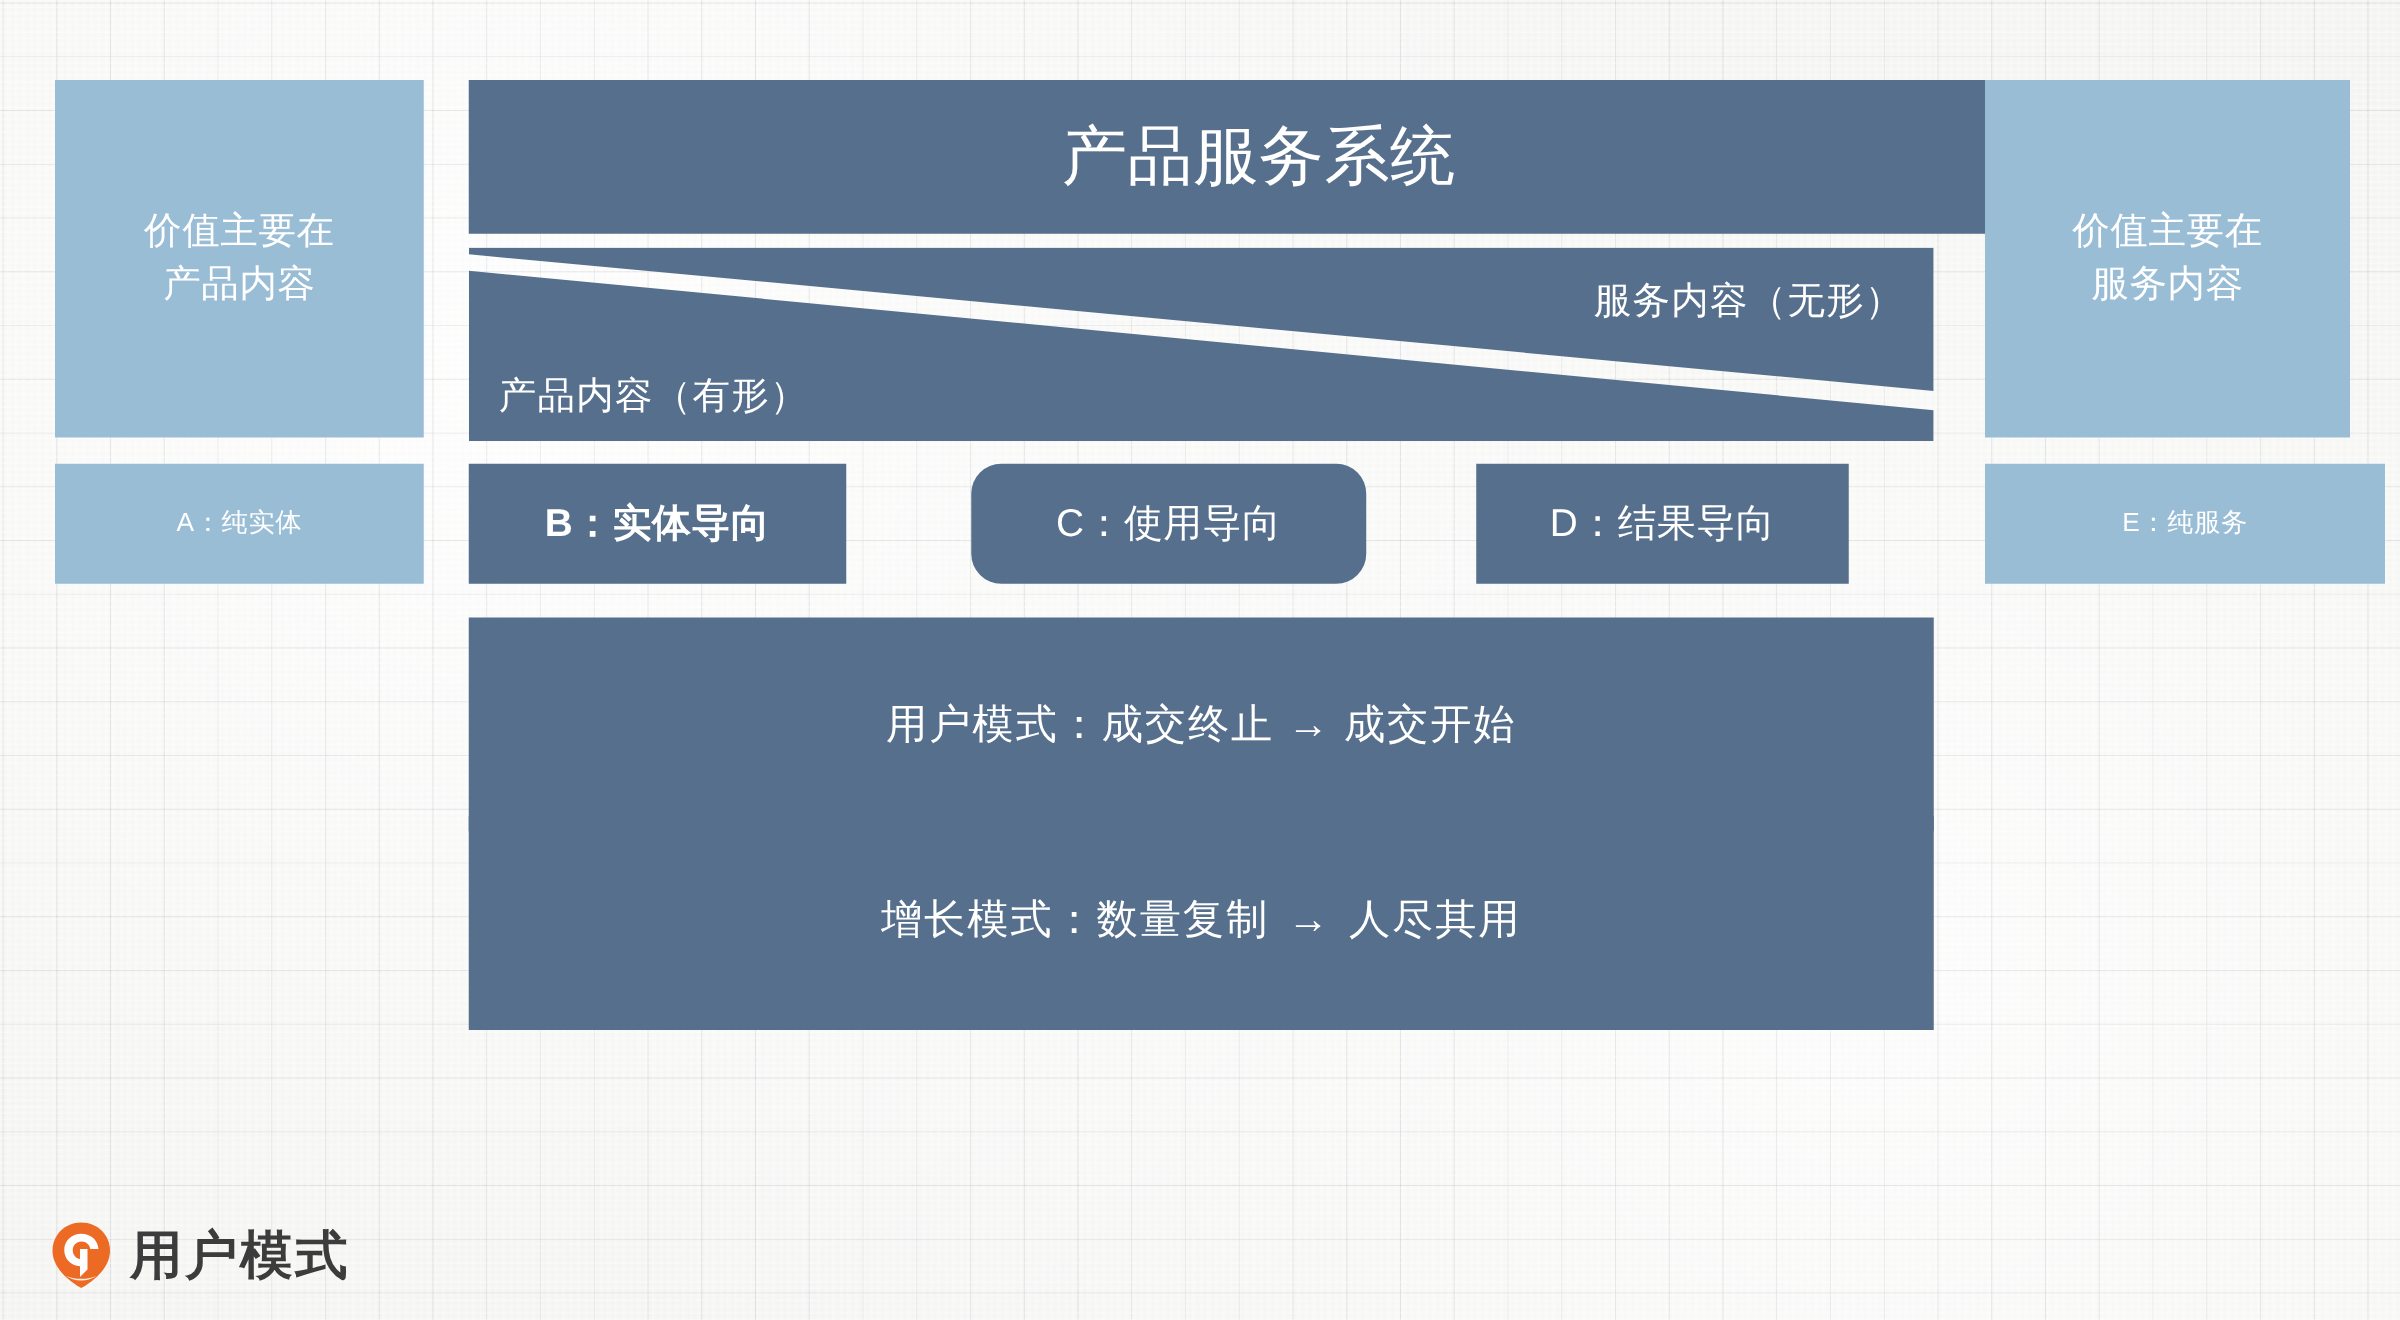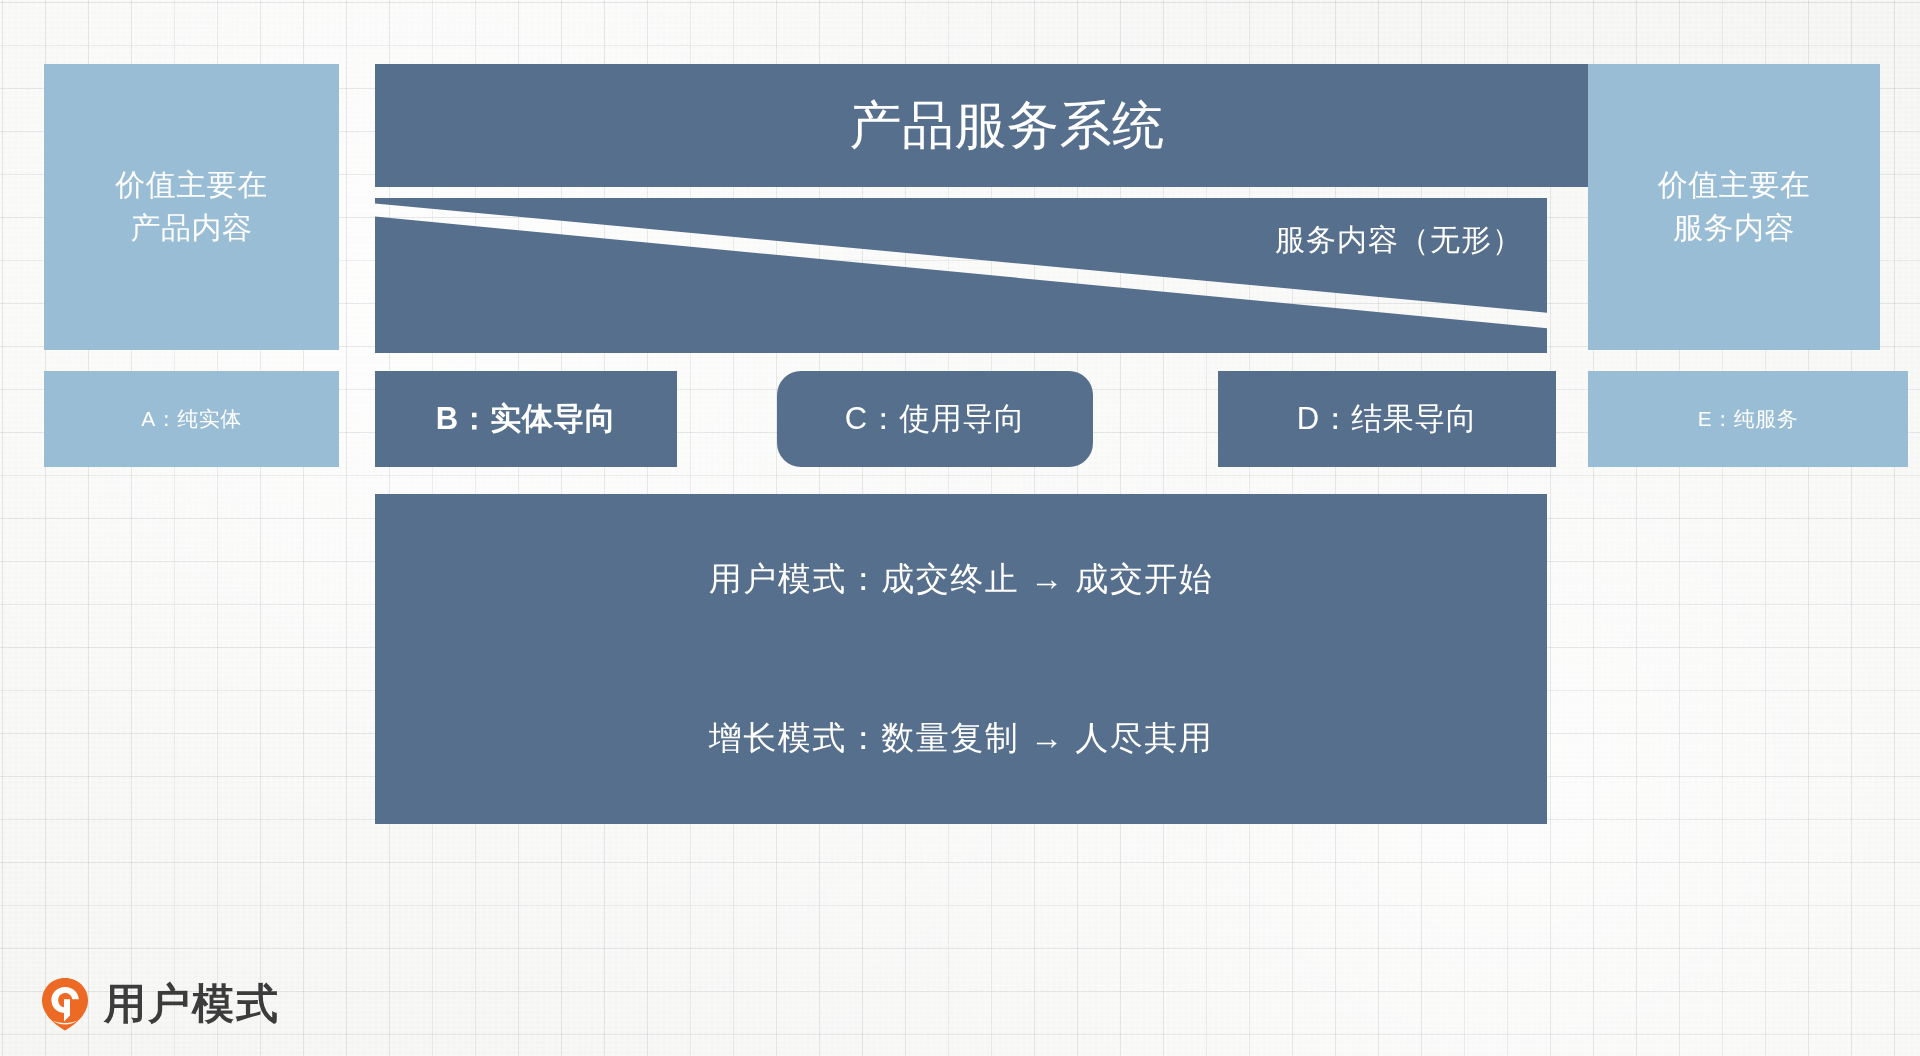--- a/index.html
+++ b/index.html
@@ -106,30 +106,30 @@
   #label-service { right: 24px; top: 22px; }
   #label-product { left: 24px; bottom: 16px; }
 
   
   .bcd {
     top: 371px; height: 96px;
     font-size: 31px;
   }
   #box-b { left: 375px;  width: 302px; font-weight: bold; }
   #box-c { left: 777px;  width: 316px; border-radius: 24px; }
-  #box-d { left: 1218px; width: 338px; }
+  #box-d { left: 1181px; width: 298px; }
 
   
   .mode-bar {
     left: 375px; width: 1172px; height: 171px;
     font-size: 33px;
     letter-spacing: 1.5px;
   }
   #mode-1 { top: 494px; }
-  #mode-2 { top: 653px; }
+  #mode-2 { top: 653px; font-family: Liberation Mono, monospace; }
   #mode-3 { top: 801px; }
 
   
   #logo {
     position: absolute;
     left: 40px; bottom: 24px;
     display: flex;
     align-items: center;
     gap: 14px;
   }
@@ -161,20 +161,21 @@
 
   <div class="box light" id="side-right-top">价值主要在
 服务内容</div>
 
   <div class="box light" id="side-right-e">E：纯服务</div>
 
   <div id="split-band">
     <div class="wedge" id="wedge-service"></div>
     <div class="wedge" id="wedge-product"></div>
     <div class="wedge-label" id="label-service">服务内容（无形）</div>
+    <div class="wedge-label" id="label-product">产品内容（有形）</div>
   </div>
 
   <div class="box dark bcd" id="box-b">B：实体导向</div>
   <div class="box dark bcd" id="box-c">C：使用导向</div>
   <div class="box dark bcd" id="box-d">D：结果导向</div>
 
   <div class="box dark mode-bar" id="mode-1">用户模式：成交终止 → 成交开始</div>
   <div class="box dark mode-bar" id="mode-2">增长模式：数量复制 → 人尽其用</div>
 
   <div id="logo">

